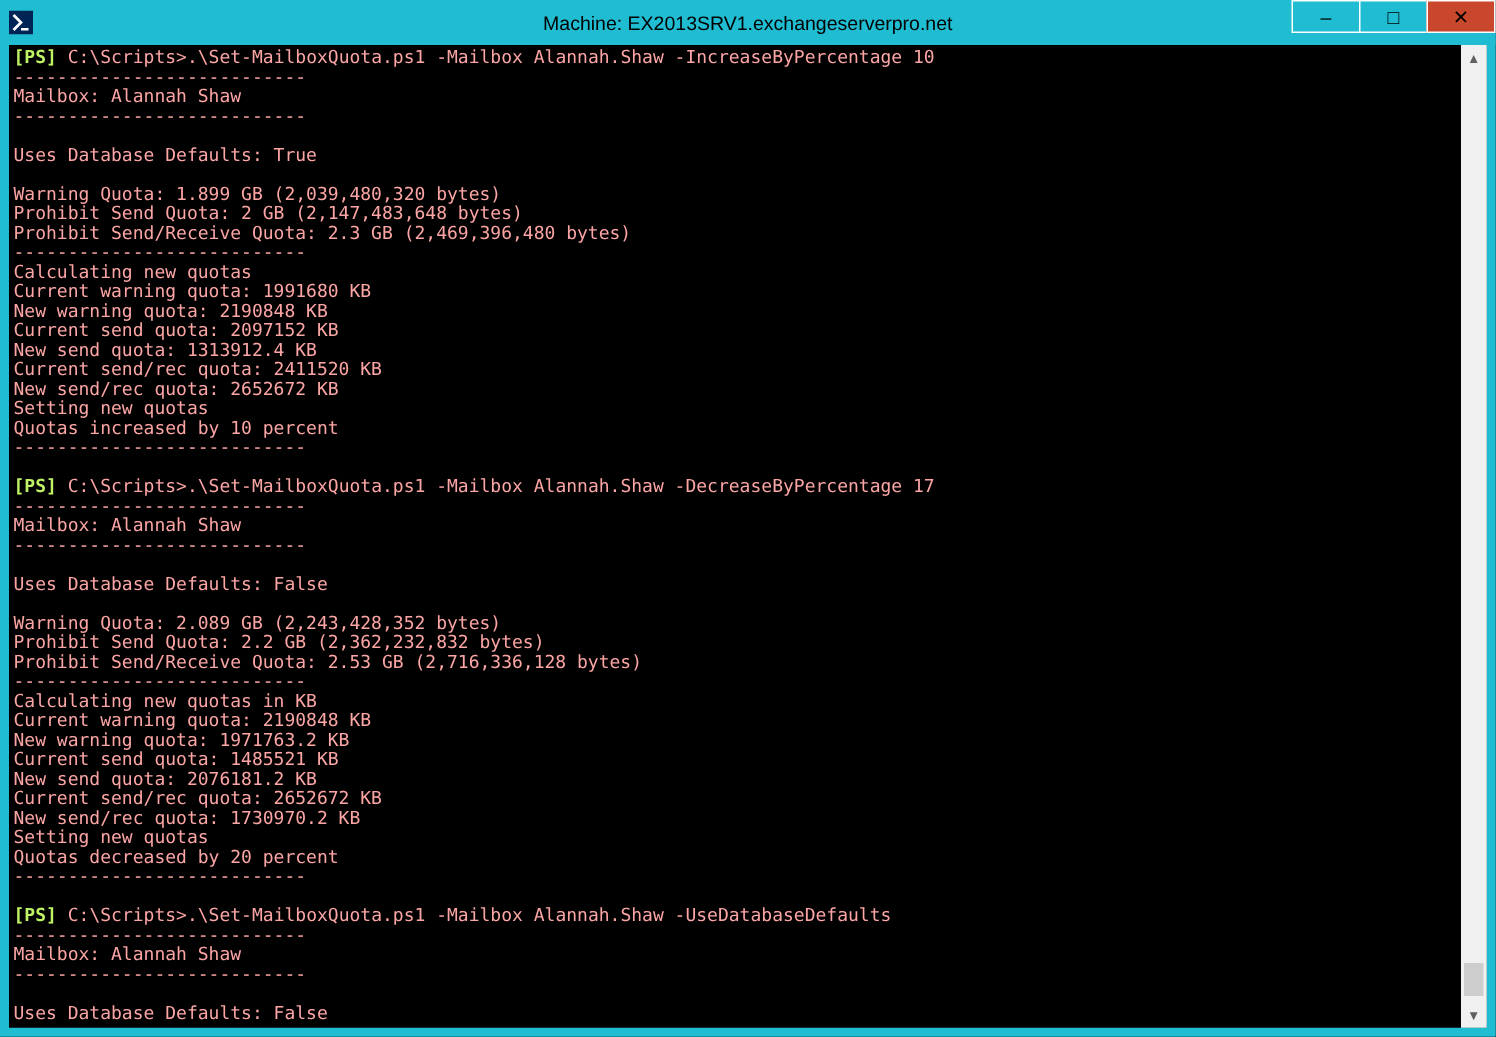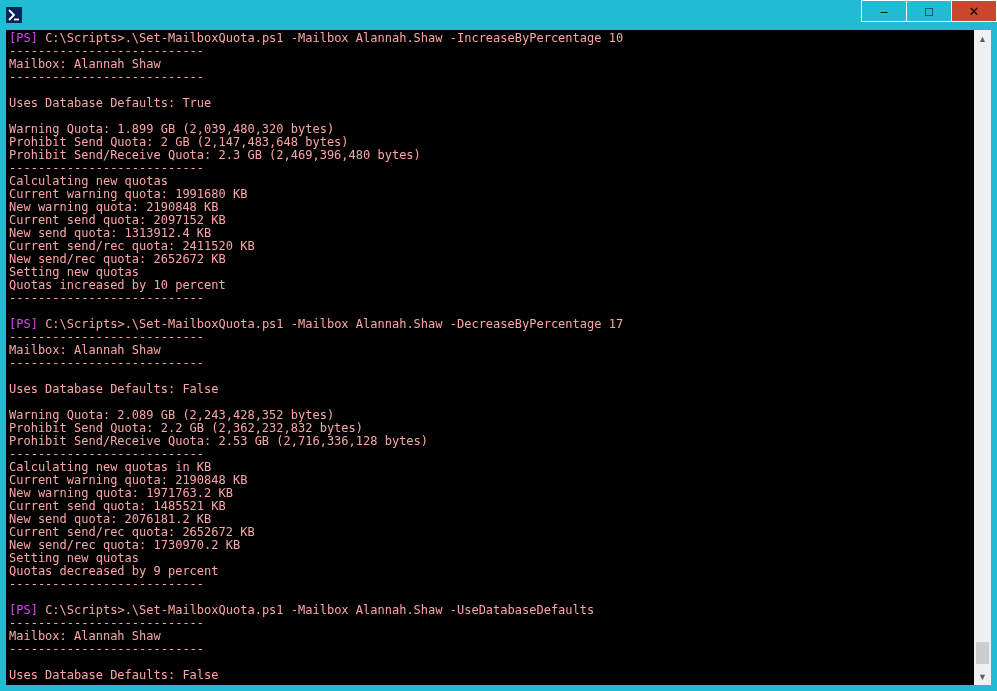--- a/index.html
+++ b/index.html
@@ -75,21 +75,21 @@
     flex: 1 1 auto;
     background: #000;
     color: #c0c0c0;
     font-family: "Lucida Console", Consolas, monospace;
     font-size: 12px;
     line-height: 13px;
     padding: 2px 3px;
     white-space: pre;
     overflow: hidden;
   }
-  .yellow { color: #d946ef; }
+  .yellow { color: #bef264; font-weight: bold; }
   .white  { color: #fca5a5; }
   .scrollbar {
     width: 17px;
     background: #f0f0f0;
     display: flex;
     flex-direction: column;
     border-left: 0;
   }
   .sb-btn {
     height: 17px;
@@ -118,20 +118,21 @@
 
 <div class="window">
   <div class="titlebar">
     <span class="sysicon">
       <svg width="16" height="16" viewBox="0 0 16 16">
         <rect x="0" y="0" width="16" height="16" fill="#012456"></rect>
         <path d="M3 3 L8 8 L3 13" stroke="#ffffff" stroke-width="1.8" fill="none"></path>
         <line x1="8" y1="12.5" x2="13" y2="12.5" stroke="#ffffff" stroke-width="1.8"></line>
       </svg>
     </span>
+    <span class="titletext">Machine: EX2013SRV1.exchangeserverpro.net</span>
     <div class="winbtns">
       <div class="winbtn">
           <span>–</span>
         </div>
       <div class="winbtn">
           <span>□</span>
         </div>
       <div class="winbtn close">
           <span>✕</span>
         </div>
@@ -173,21 +174,21 @@
 <span class="white">Prohibit Send/Receive Quota: 2.53 GB (2,716,336,128 bytes)</span>
 <span class="white">---------------------------</span>
 <span class="white">Calculating new quotas in KB</span>
 <span class="white">Current warning quota: 2190848 KB</span>
 <span class="white">New warning quota: 1971763.2 KB</span>
 <span class="white">Current send quota: 1485521 KB</span>
 <span class="white">New send quota: 2076181.2 KB</span>
 <span class="white">Current send/rec quota: 2652672 KB</span>
 <span class="white">New send/rec quota: 1730970.2 KB</span>
 <span class="white">Setting new quotas</span>
-<span class="white">Quotas decreased by 9 percent</span>
+<span class="white">Quotas decreased by 20 percent</span>
 <span class="white">---------------------------</span>
 
 <span class="yellow">[PS]</span><span class="white"> </span><span class="white">C:\Scripts&gt;</span><span class="white">.\Set-MailboxQuota.ps1 -Mailbox Alannah.Shaw -UseDatabaseDefaults</span>
 <span class="white">---------------------------</span>
 <span class="white">Mailbox: Alannah Shaw</span>
 <span class="white">---------------------------</span>
 
 <span class="white">Uses Database Defaults: False</span>
 
 

